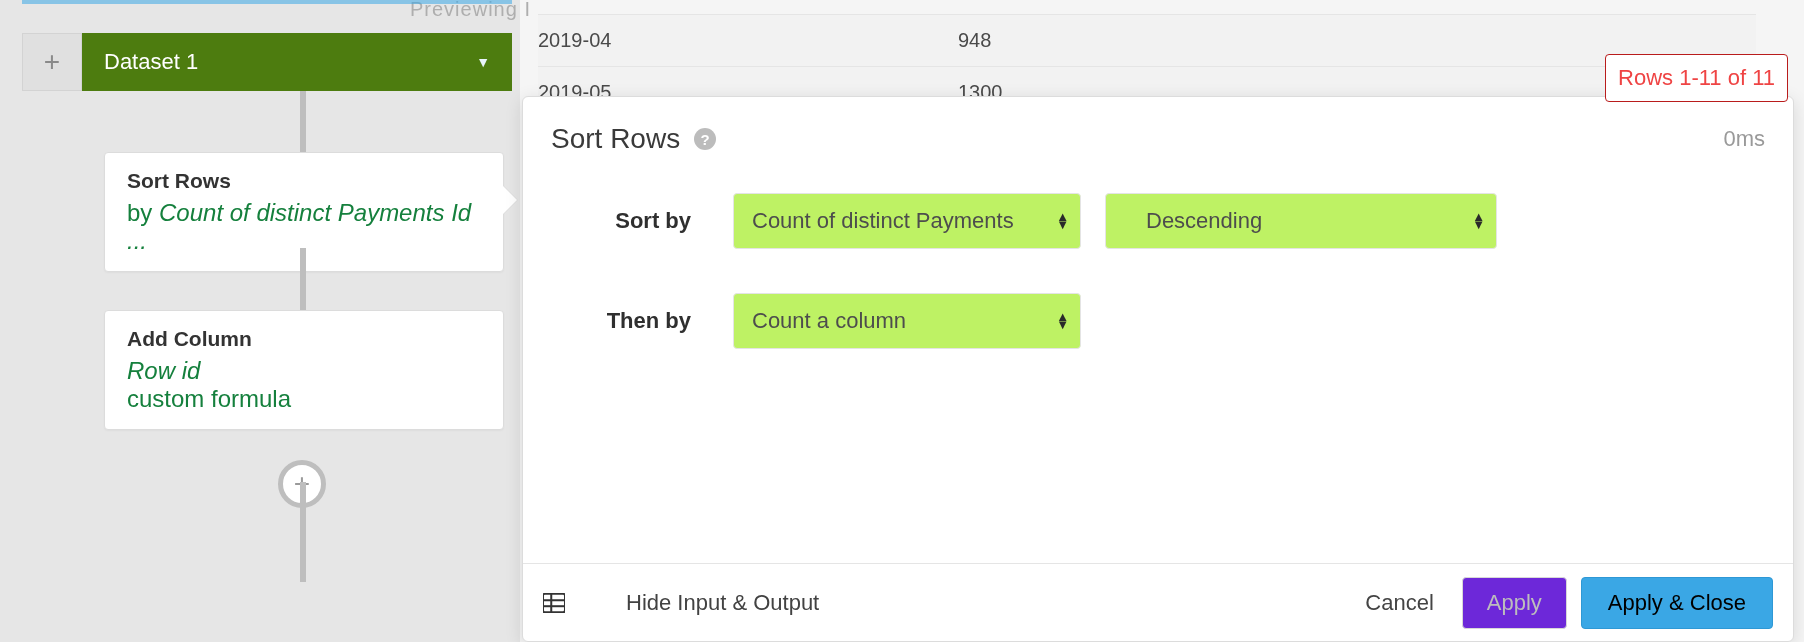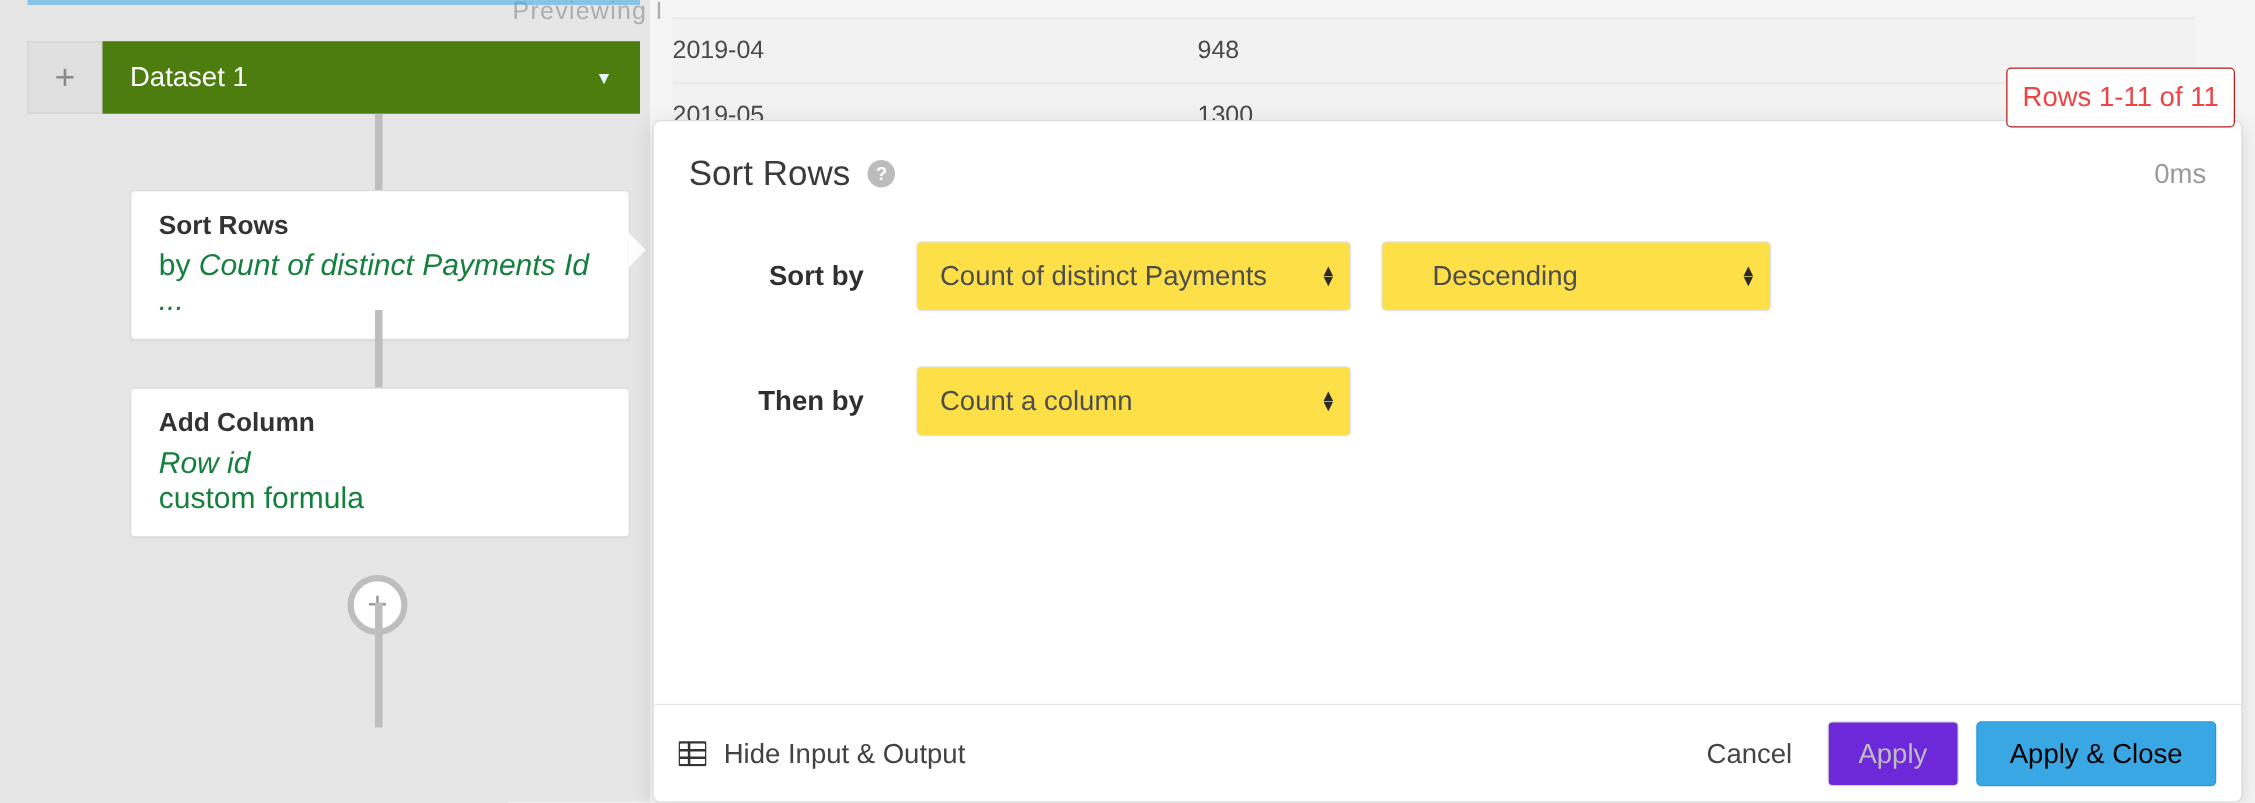--- a/index.html
+++ b/index.html
@@ -85,34 +85,34 @@
   }
   .panel-hdr { display: flex; align-items: center; padding: 26px 28px 8px; }
   .panel-title { font-size: 28px; color: #3a3a3a; }
   .help-ic { width: 22px; height: 22px; margin-left: 14px; border-radius: 50%; background: #bcbcbc; color: #fff; font-size: 15px; font-weight: 700; display: inline-flex; align-items: center; justify-content: center; }
   .timing { margin-left: auto; color: #9a9a9a; font-size: 22px; }
 
   .form { padding: 30px 28px 34px; }
   .form-row { display: flex; align-items: center; margin-bottom: 44px; gap: 14px; }
   .form-label { width: 168px; text-align: right; font-size: 22px; font-weight: 700; color: #2f2f2f; padding-right: 28px; }
   .select {
-    height: 56px; background: #fde047; border: 1px solid #e4e4e4; border-radius: 4px;
+    height: 56px; background: #bef264; border: 1px solid #e4e4e4; border-radius: 4px;
     display: inline-flex; align-items: center; padding: 0 42px 0 18px;
     font-size: 22px; color: #4d4d4d; position: relative; margin-right: 10px;
   }
   .select .caret2 { position: absolute; right: 12px; top: 50%; transform: translateY(-50%); color: #2a2a2a; font-size: 13px; line-height: 8px; letter-spacing: -1px; }
   .sel-col { width: 348px; }
-  .sel-dir { width: 312px; padding-left: 40px; }
+  .sel-dir { width: 392px; padding-left: 40px; }
 
   .panel-ftr {
     position: absolute; left: 0; right: 0; bottom: 0; height: 78px;
     border-top: 1px solid #e5e5e5; display: flex; align-items: center;
     padding: 0 20px;
   }
-  .hide-io { display: inline-flex; align-items: center; color: #424242; font-size: 22px; }
+  .hide-io { display: inline-flex; align-items: center; color: #424242; font-size: 22px; gap: 47px; }
   .grid-ic { width: 22px; height: 20px; margin-right: 14px; }
   .ftr-spacer { flex: 1; }
   .btn-text { background: transparent; border: none; font-size: 22px; color: #444; padding: 12px 20px; cursor: pointer; }
   .btn-default { background: #6d28d9; border: 1px solid #d8d8d8; border-radius: 4px; font-size: 22px; color: #bdbdbd; padding: 12px 24px; margin-left: 8px; cursor: pointer; }
   .btn-primary { background: #3aa7e5; border: 1px solid #2e98d5; color: #000000; border-radius: 4px; font-size: 22px; padding: 12px 26px; margin-left: 14px; cursor: pointer; }
 
 </style>
 </head>
 <body>
 <div class="root">

